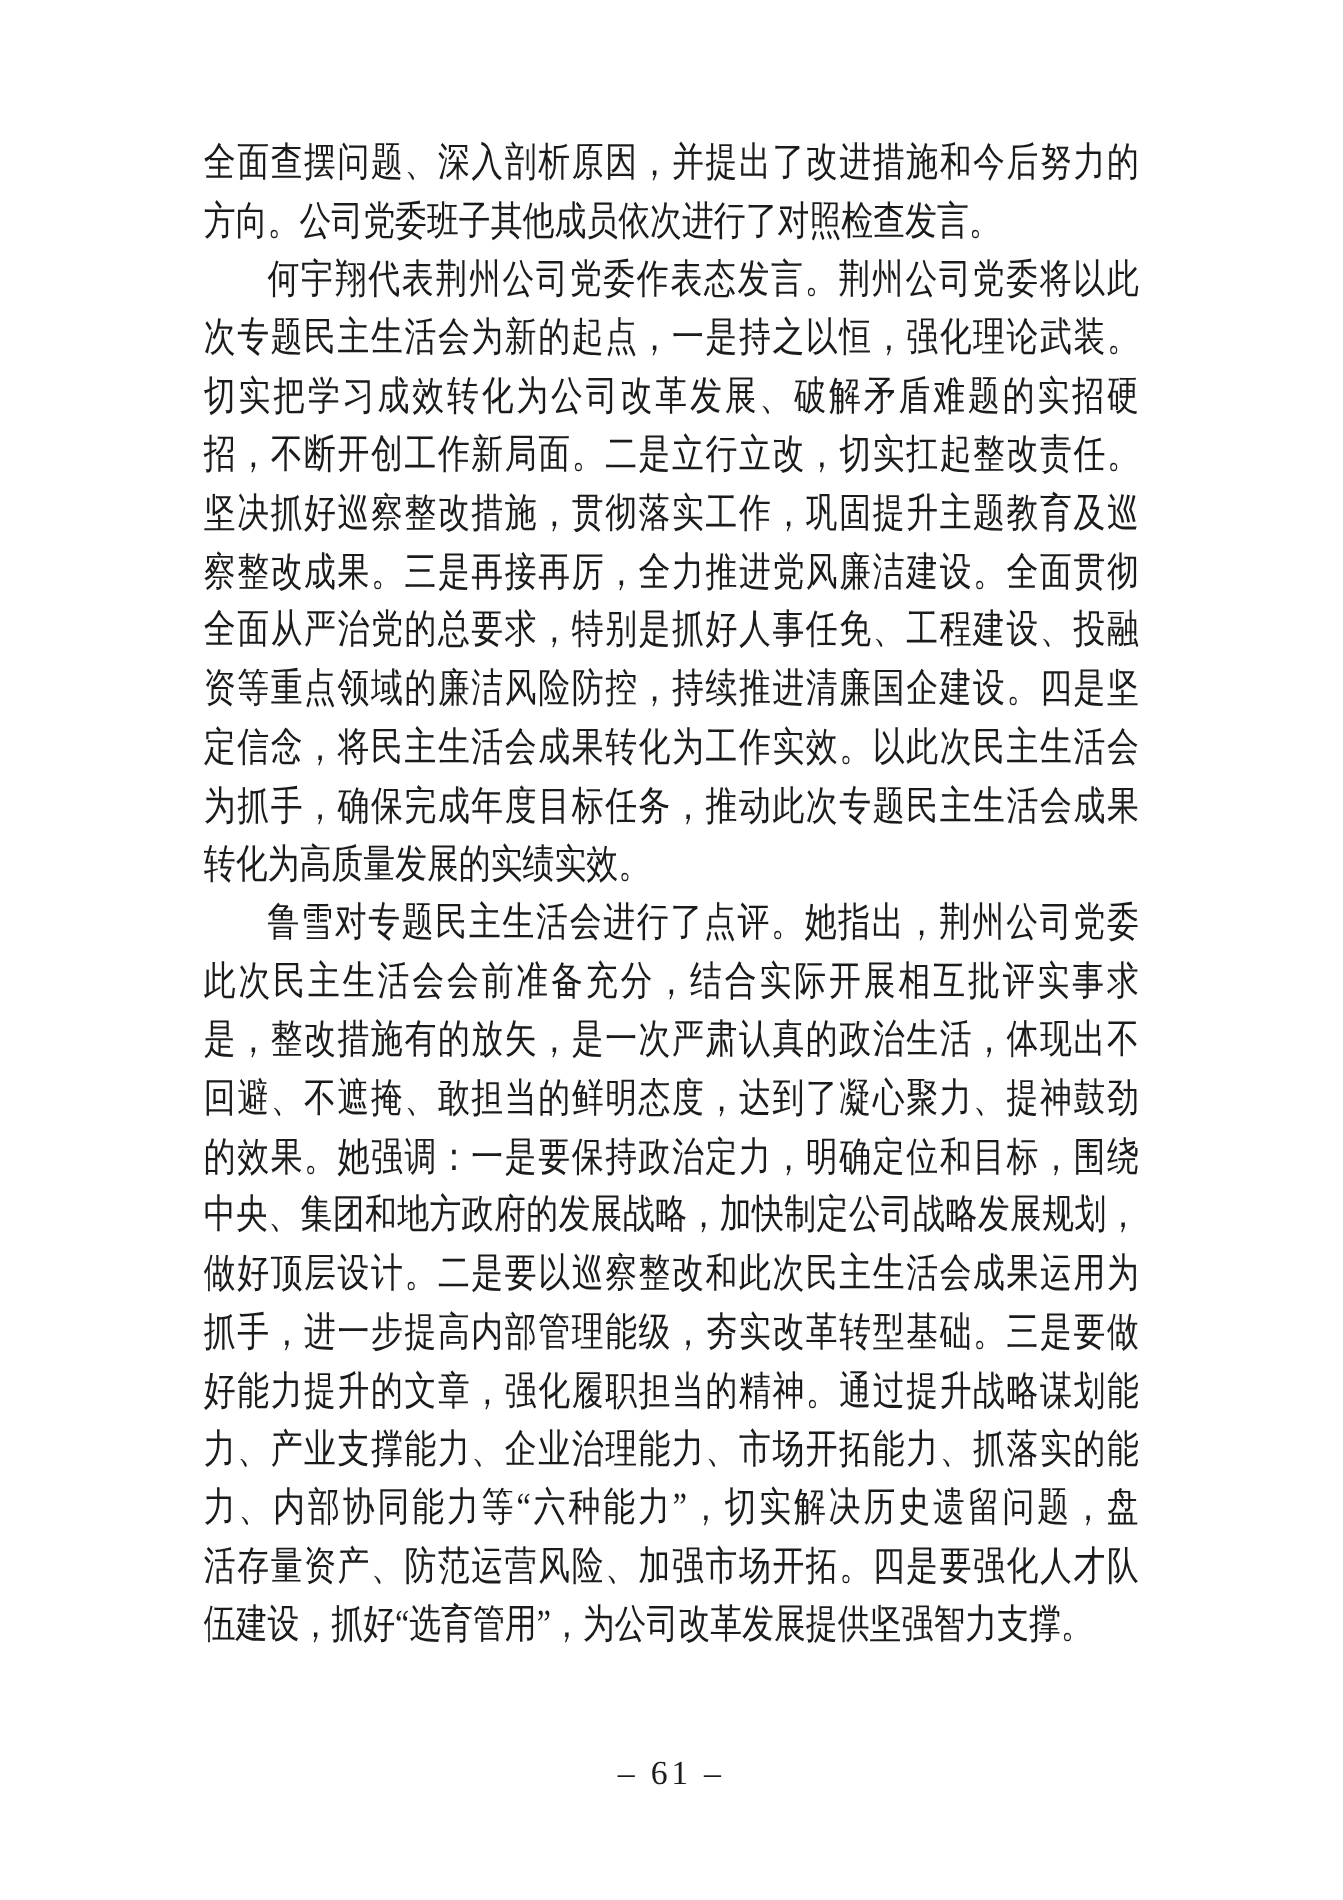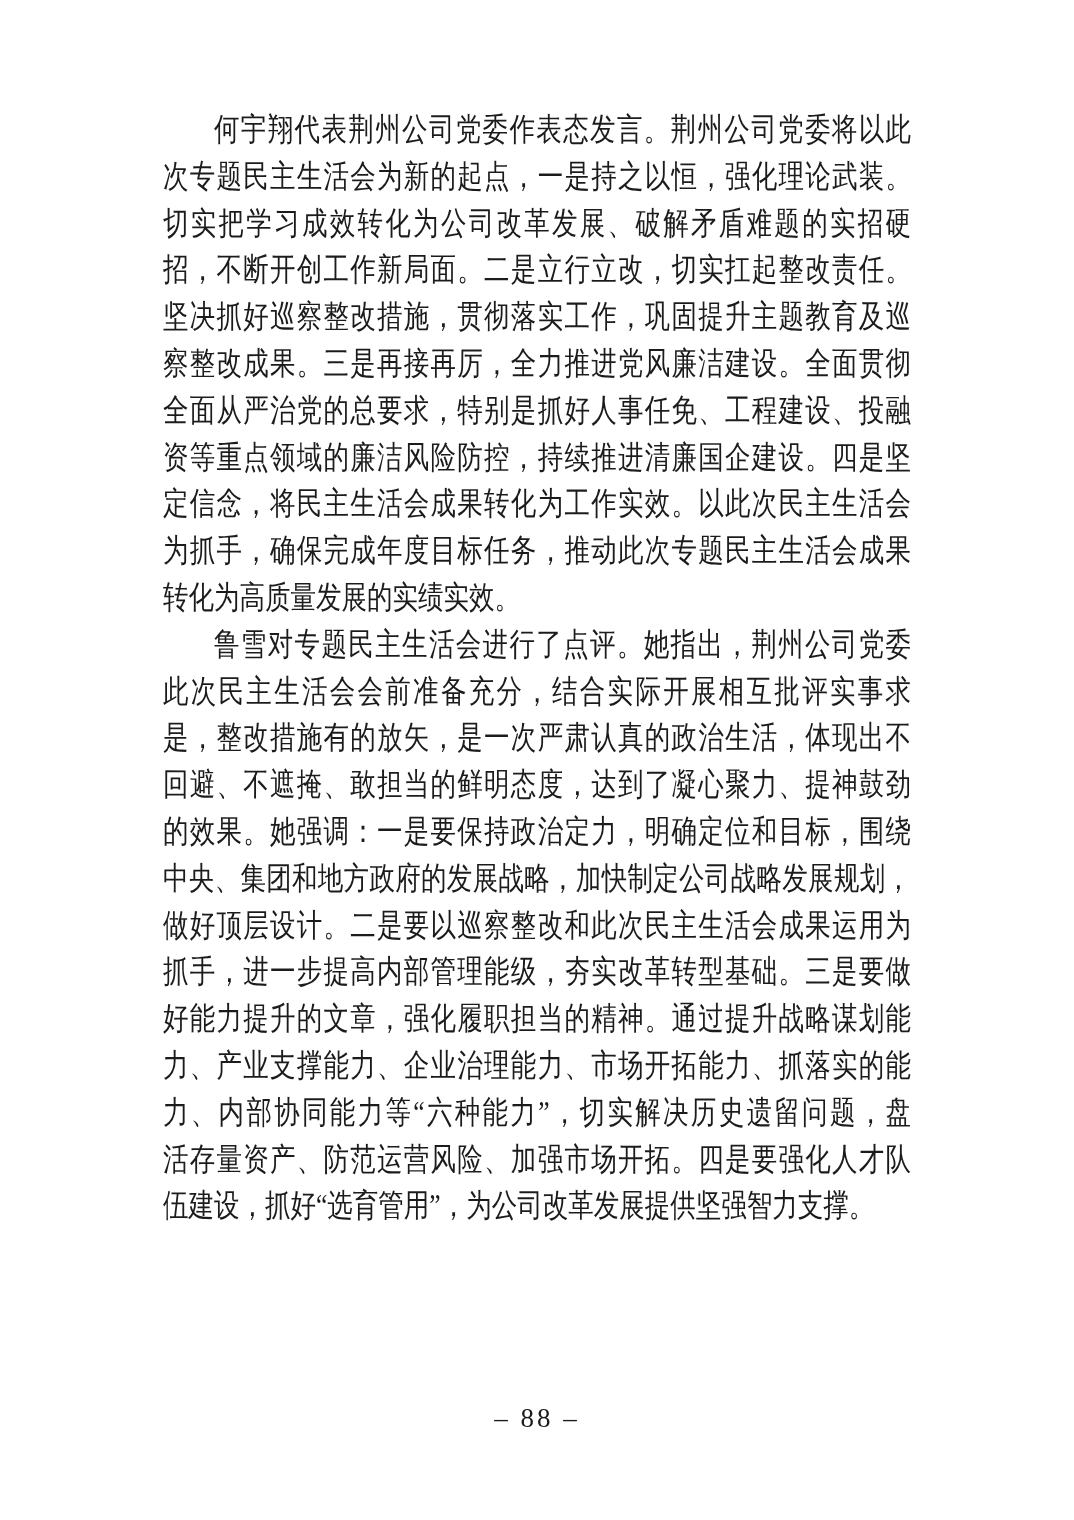--- a/index.html
+++ b/index.html
@@ -45,20 +45,24 @@
     letter-spacing: 3px;
     color: #1b1b1b;
   }
 </style>
 </head>
 <body>
 
 <div class="page">
   <div class="text-block">
       <div class="para">
+        <div class="line">全面查摆问题、深入剖析原因，并提出了改进措施和今后努力的</div>
+        <div class="line para-end">方向。公司党委班子其他成员依次进行了对照检查发言。</div>
+      </div>
+      <div class="para">
         <div class="line para-start">何宇翔代表荆州公司党委作表态发言。荆州公司党委将以此</div>
         <div class="line">次专题民主生活会为新的起点，一是持之以恒，强化理论武装。</div>
         <div class="line">切实把学习成效转化为公司改革发展、破解矛盾难题的实招硬</div>
         <div class="line">招，不断开创工作新局面。二是立行立改，切实扛起整改责任。</div>
         <div class="line">坚决抓好巡察整改措施，贯彻落实工作，巩固提升主题教育及巡</div>
         <div class="line">察整改成果。三是再接再厉，全力推进党风廉洁建设。全面贯彻</div>
         <div class="line">全面从严治党的总要求，特别是抓好人事任免、工程建设、投融</div>
         <div class="line">资等重点领域的廉洁风险防控，持续推进清廉国企建设。四是坚</div>
         <div class="line">定信念，将民主生活会成果转化为工作实效。以此次民主生活会</div>
         <div class="line">为抓手，确保完成年度目标任务，推动此次专题民主生活会成果</div>
@@ -73,14 +77,14 @@
         <div class="line">中央、集团和地方政府的发展战略，加快制定公司战略发展规划，</div>
         <div class="line">做好顶层设计。二是要以巡察整改和此次民主生活会成果运用为</div>
         <div class="line">抓手，进一步提高内部管理能级，夯实改革转型基础。三是要做</div>
         <div class="line">好能力提升的文章，强化履职担当的精神。通过提升战略谋划能</div>
         <div class="line">力、产业支撑能力、企业治理能力、市场开拓能力、抓落实的能</div>
         <div class="line">力、内部协同能力等“六种能力”，切实解决历史遗留问题，盘</div>
         <div class="line">活存量资产、防范运营风险、加强市场开拓。四是要强化人才队</div>
         <div class="line para-end">伍建设，抓好“选育管用”，为公司改革发展提供坚强智力支撑。</div>
       </div>
     </div>
-  <div class="page-number">– 88 –</div>
+  <div class="page-number">– 61 –</div>
 </div>
 
 </body></html>

